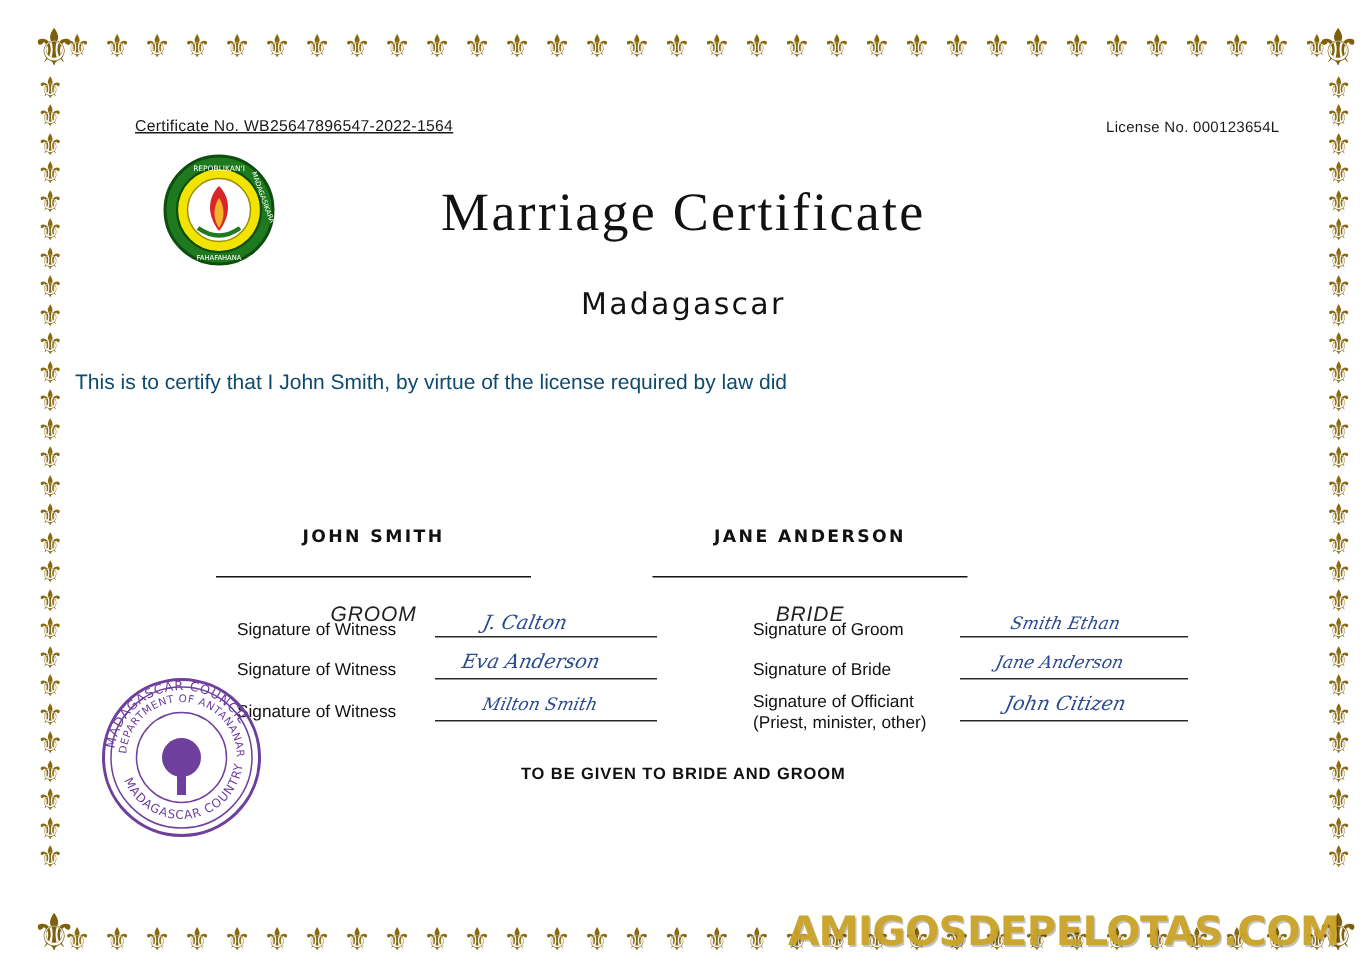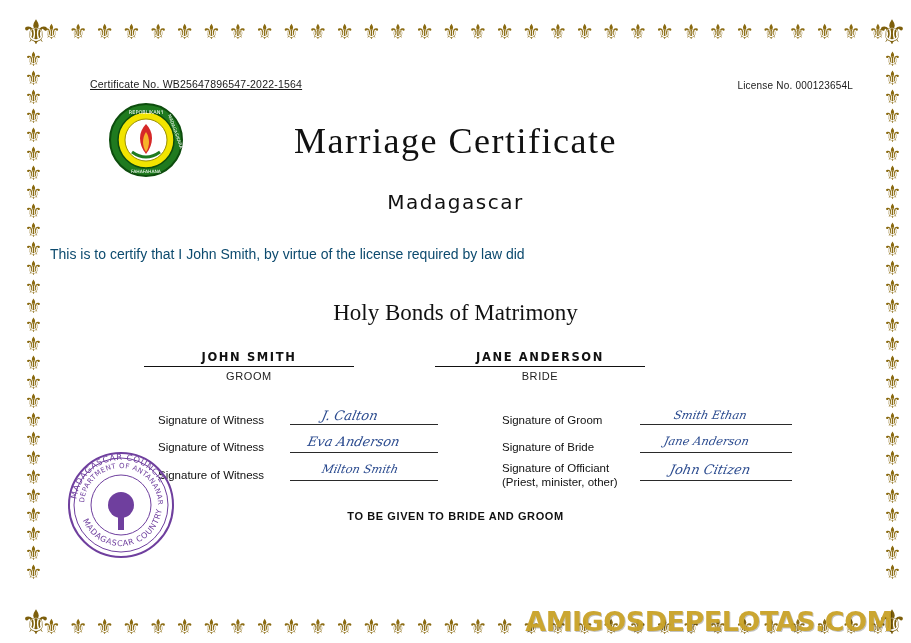--- a/index.html
+++ b/index.html
@@ -172,28 +172,29 @@
     text-align: center;
   }
   .name-groom { left: 94px; top: 300px; }
   .name-bride { left: 385px; top: 300px; }
   .name-line {
     font-family: "DejaVu Sans", sans-serif;
     font-weight: bold;
     font-size: 11.5px;
     letter-spacing: 1.6px;
     color: #111;
-    padding-bottom: 2px;
+    padding-bottom: 20px;
     border-bottom: 1.4px solid #111;
   }
   .role-line {
-    margin-top: 3px;
-    font-size: 11px;
+    margin-top: 16px;
+    font-size: 14px;
     letter-spacing: .6px;
     color: #222;
+    font-style: italic;
   }
   .sig-label {
     position: absolute;
     font-size: 11.5px;
     color: #111;
     line-height: 13px;
   }
   .sig-line {
     position: absolute;
     border-bottom: 1px solid #2a2a2a;
@@ -279,21 +280,20 @@
         <text x="38" y="71" font-size="4.5" fill="#ffffff" text-anchor="middle" font-family="DejaVu Sans, sans-serif">FAHAFAHANA</text>
         <text x="66" y="30" font-size="4.5" fill="#ffffff" text-anchor="middle" transform="rotate(70 66 30)" font-family="DejaVu Sans, sans-serif">MADAGASIKARA</text>
       </svg>
     </div>
 
     <div class="title">Marriage Certificate</div>
     <div class="country">Madagascar</div>
 
     <div class="para para1">This is to certify that I John Smith, by virtue of the license required by law did</div>
 
-    <div class="matrimony">Holy Bonds of Matrimony</div>
 
     <div class="name-block name-groom">
       <div class="name-line">JOHN  SMITH</div>
       <div class="role-line">GROOM</div>
     </div>
     <div class="name-block name-bride">
       <div class="name-line">JANE  ANDERSON</div>
       <div class="role-line">BRIDE</div>
     </div>
 

